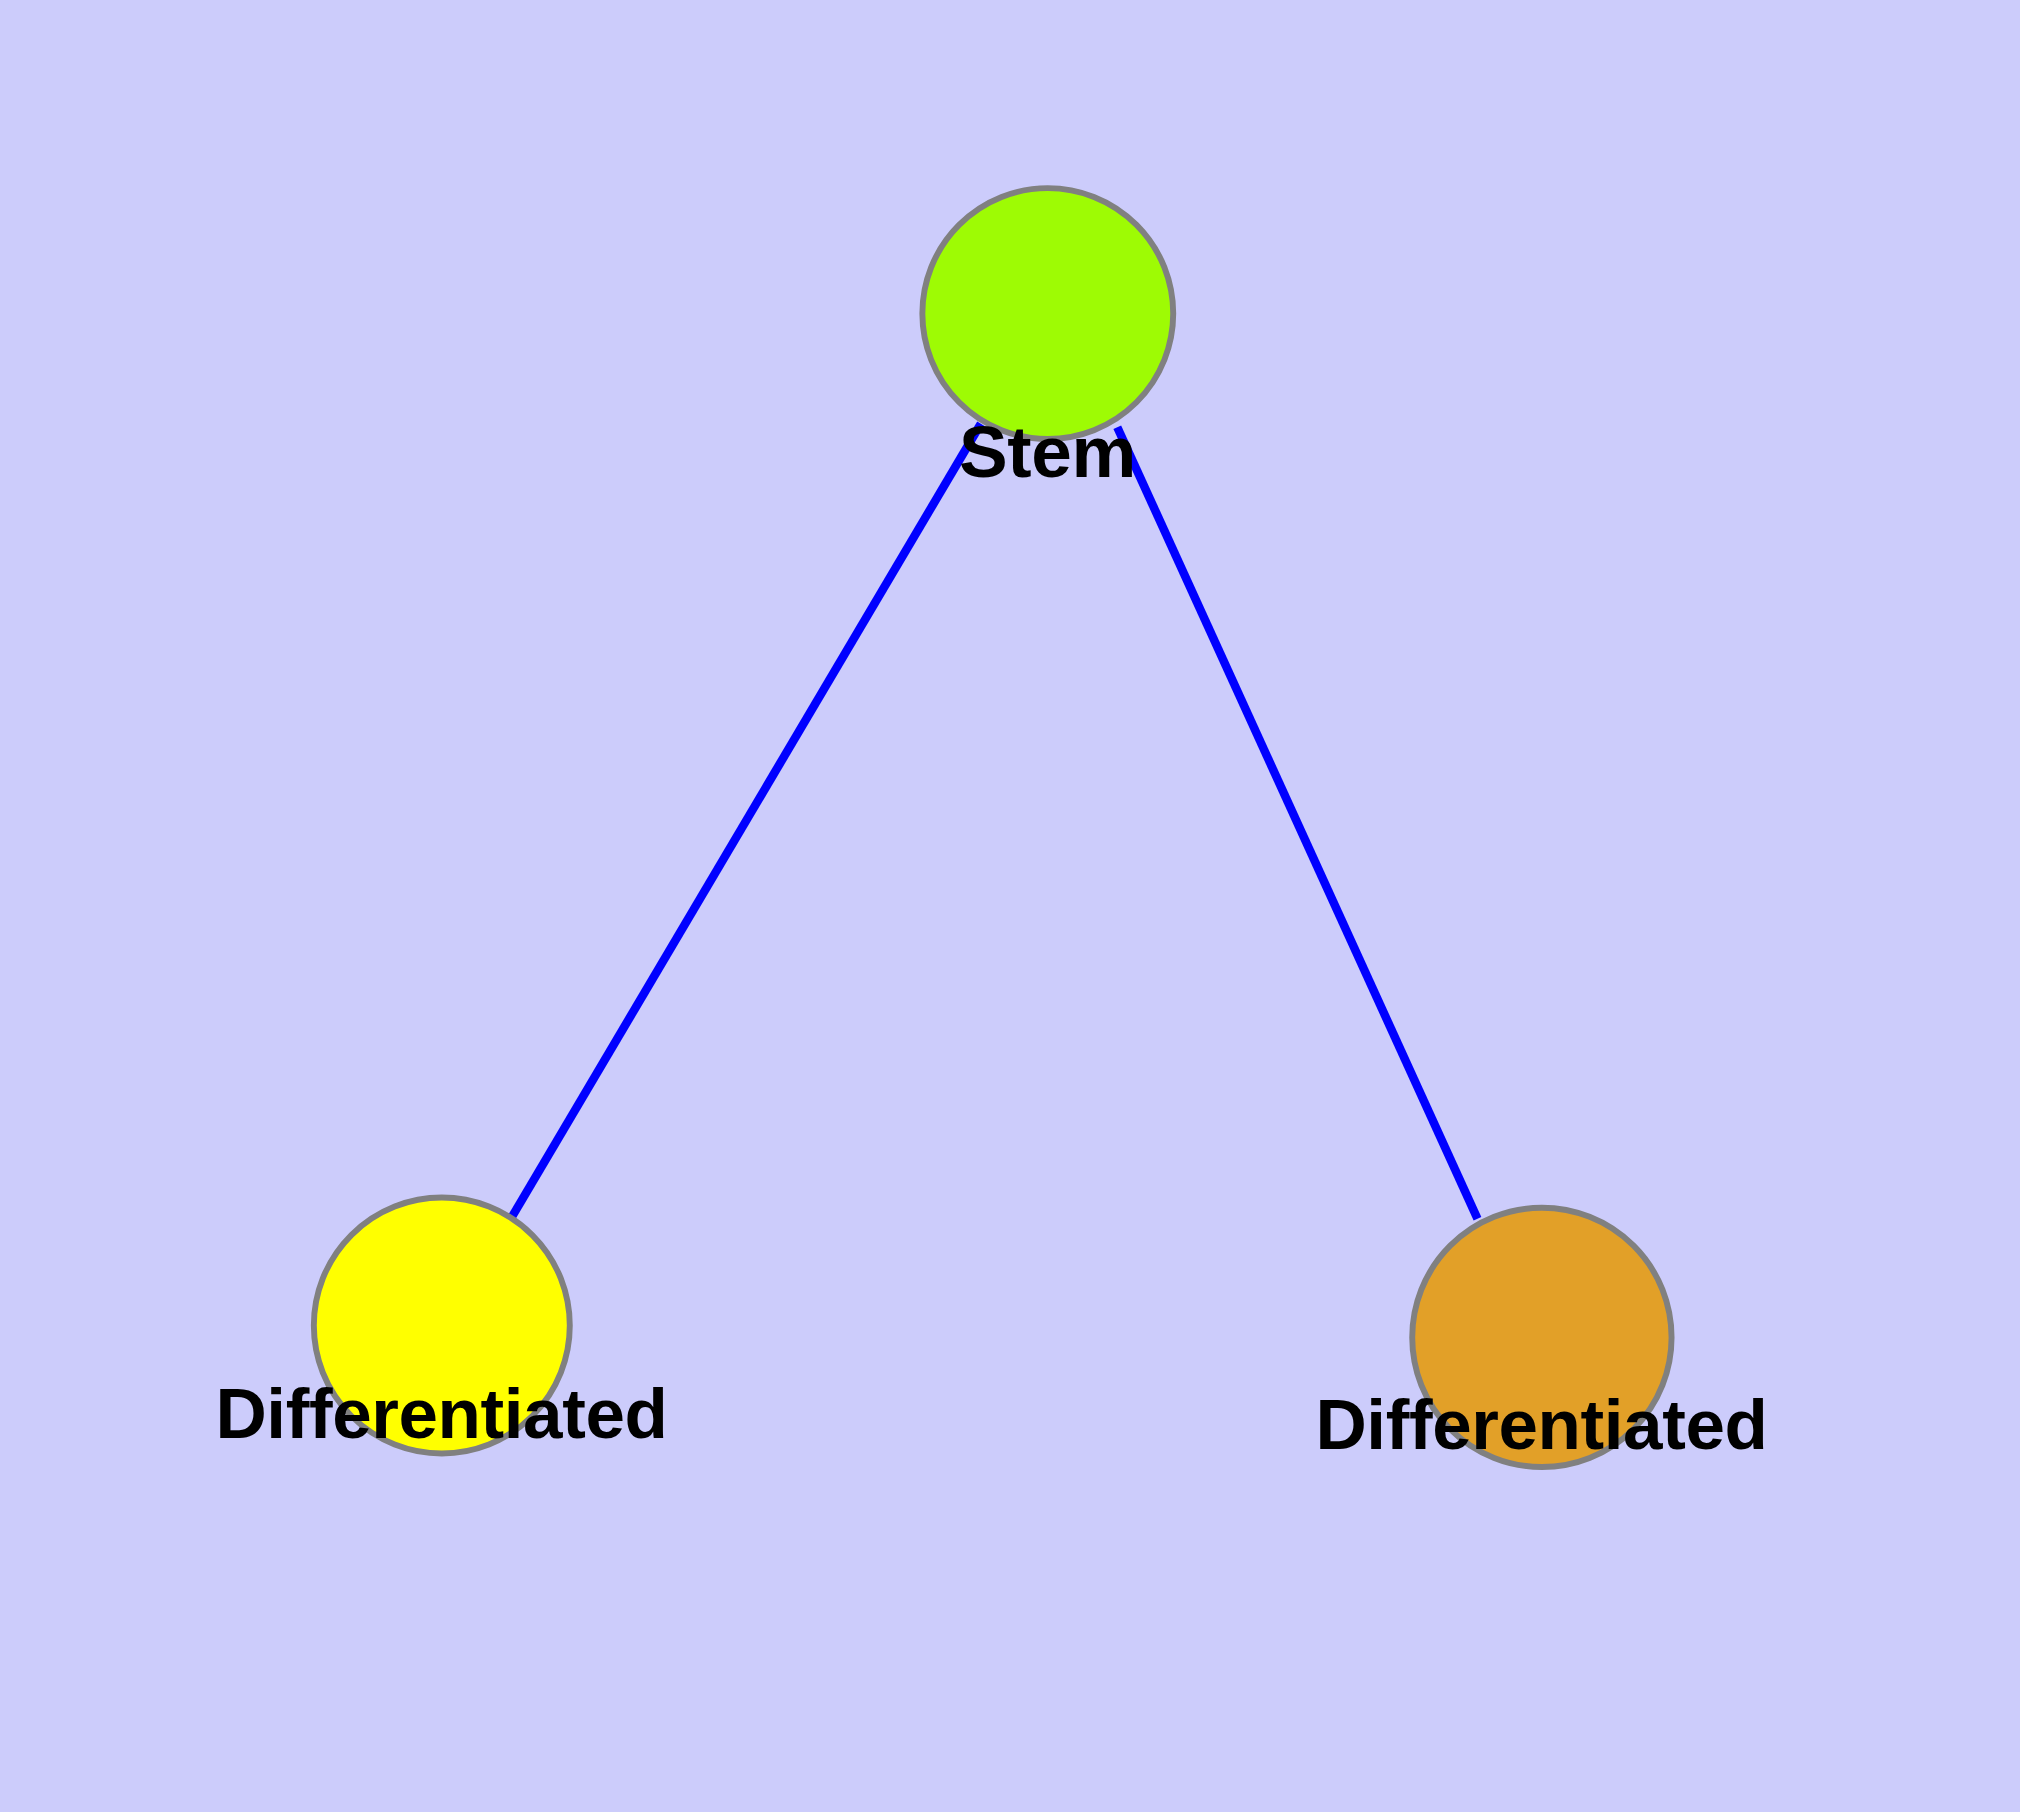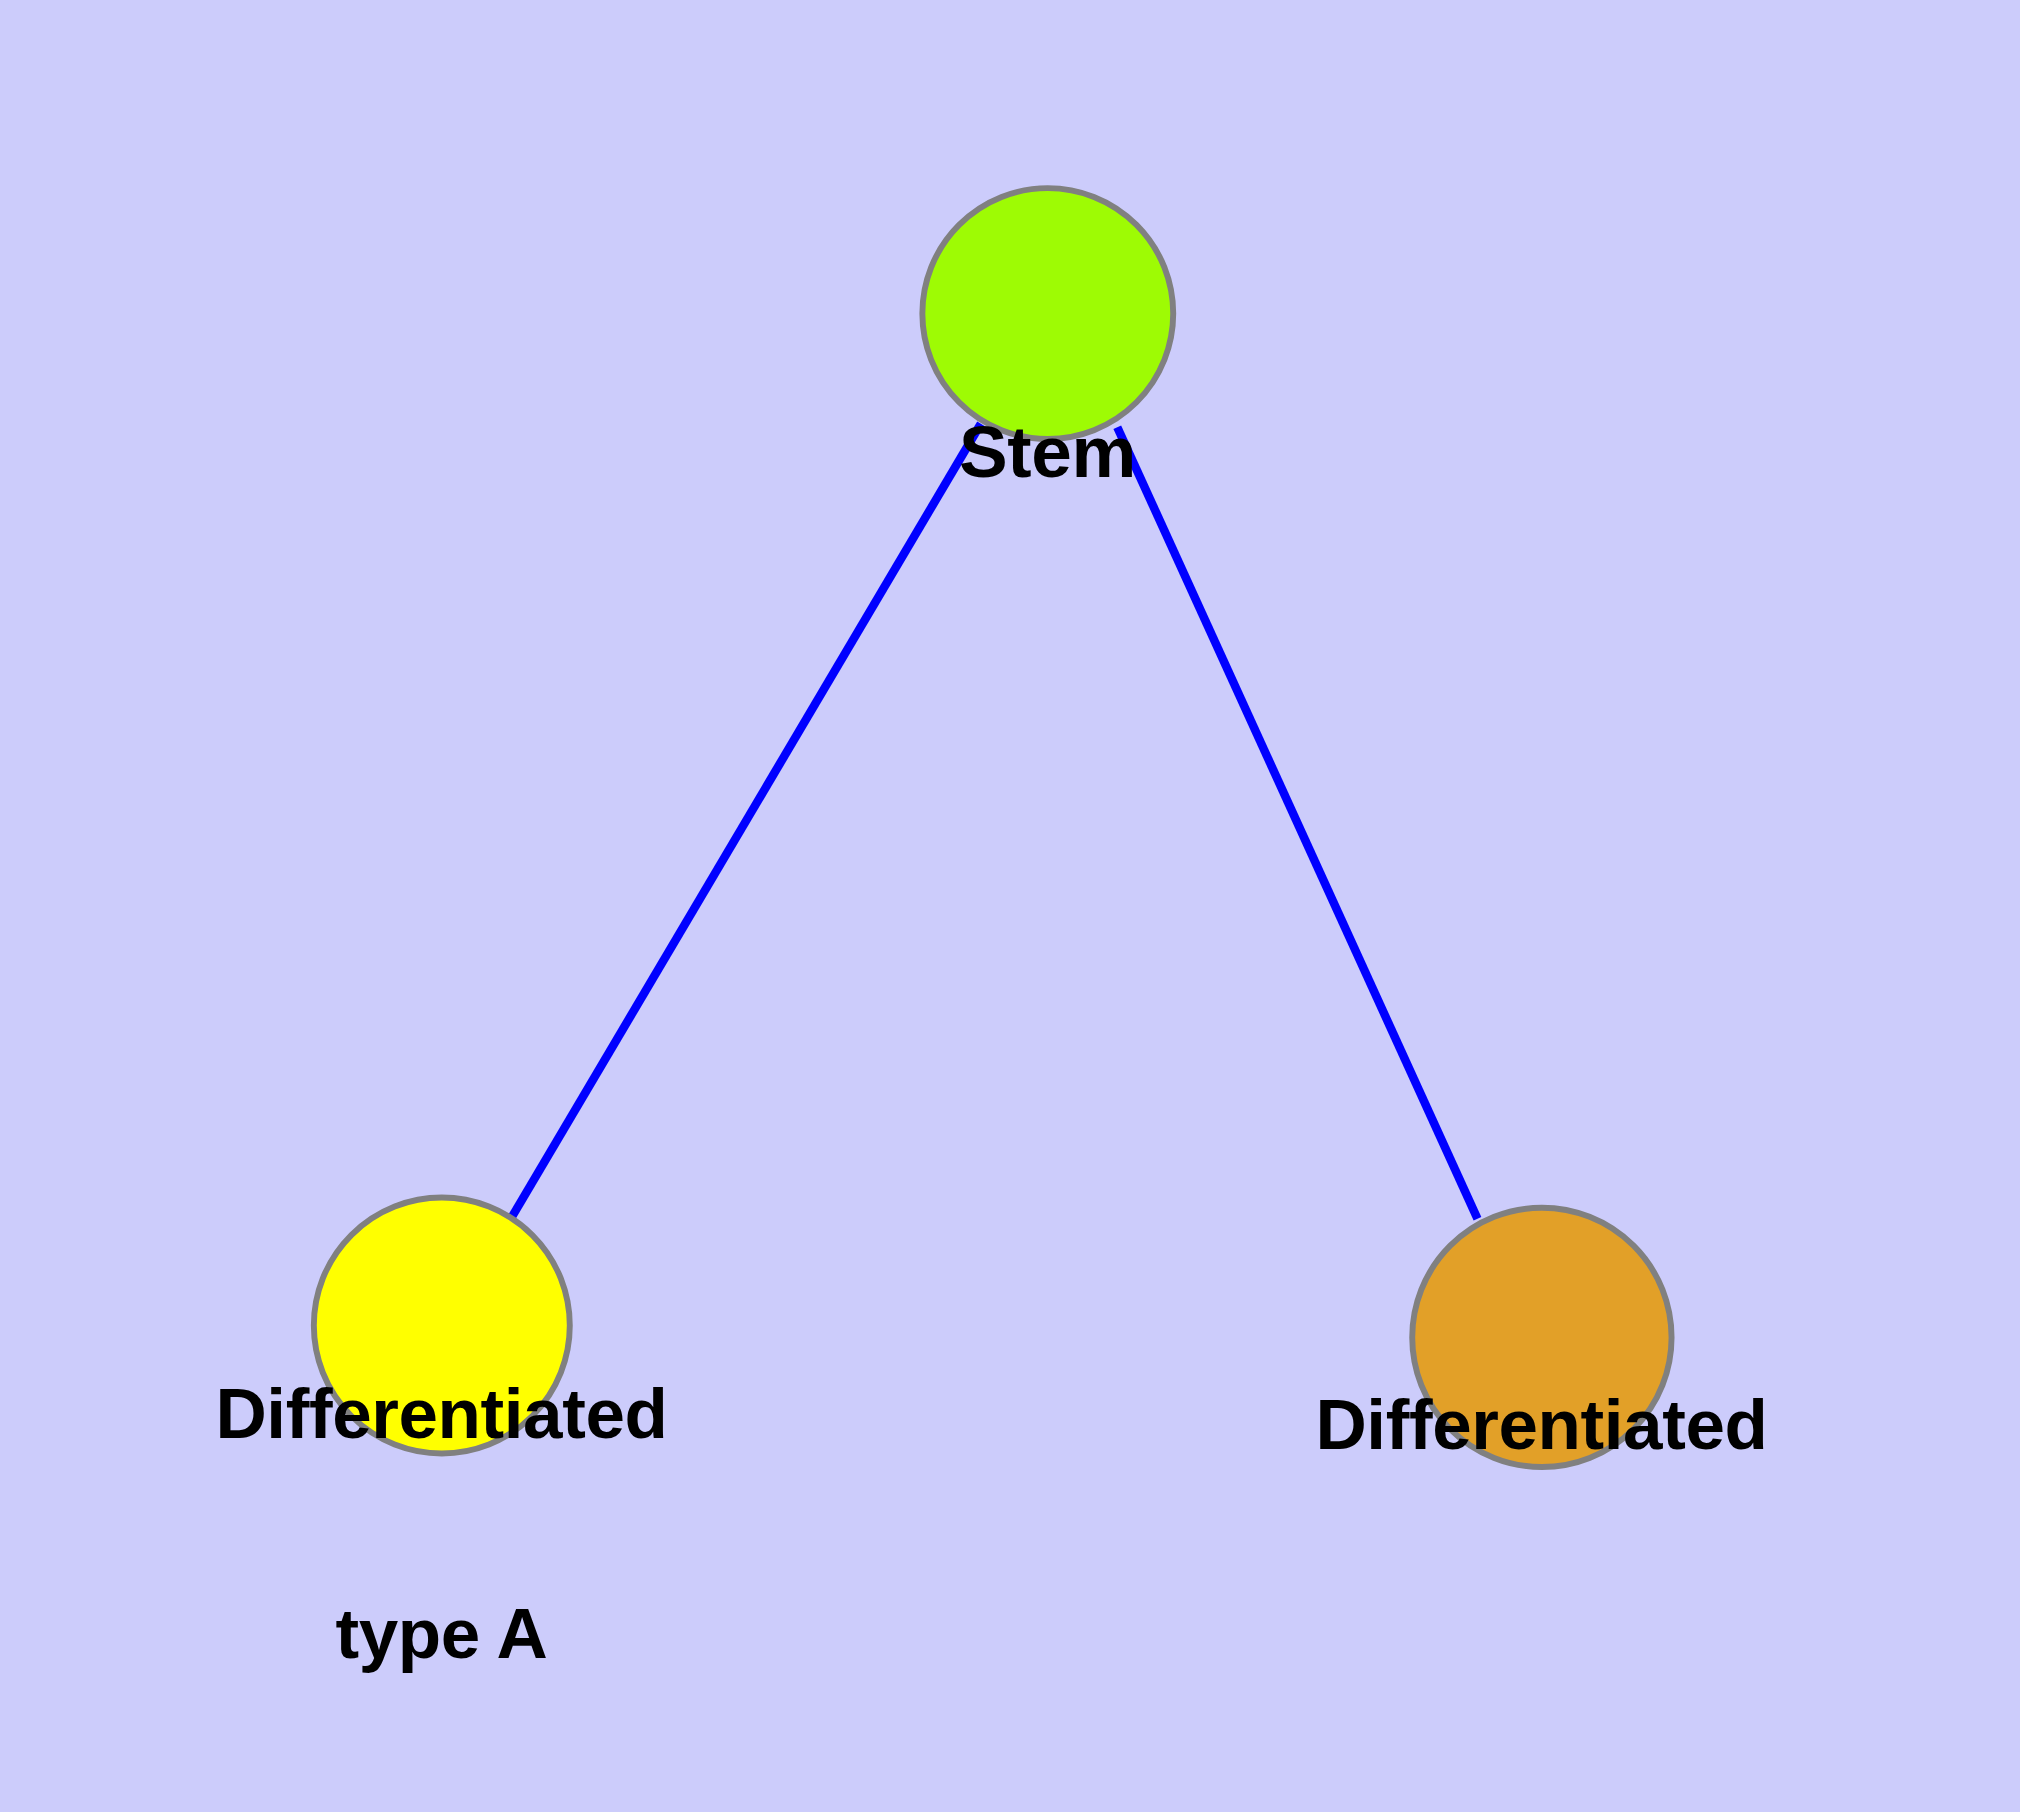--- a/index.html
+++ b/index.html
@@ -80,21 +80,20 @@
       <circle class="node-circle" cx="1819" cy="1578" r="153" fill="#e2a028" stroke="#808080"></circle>
     </g>
   </svg>
 
   <div class="node-label" id="label-stem" style="left: 793px; top: 264px; color: rgb(0, 0, 0);">
     <div>Stem</div>
   </div>
 
   <div class="node-label" id="label-diff-a" style="left: 187px; top: 1231px; color: rgb(0, 0, 0);">
     <div>Differentiated</div>
-    <div>type A</div>
   </div>
 
   <div class="node-label" id="label-diff-b" style="left: 1287px; top: 1242px; color: rgb(0, 0, 0);">
     <div>Differentiated</div>
   </div>
 
 </div>
 
 
 </body></html>

